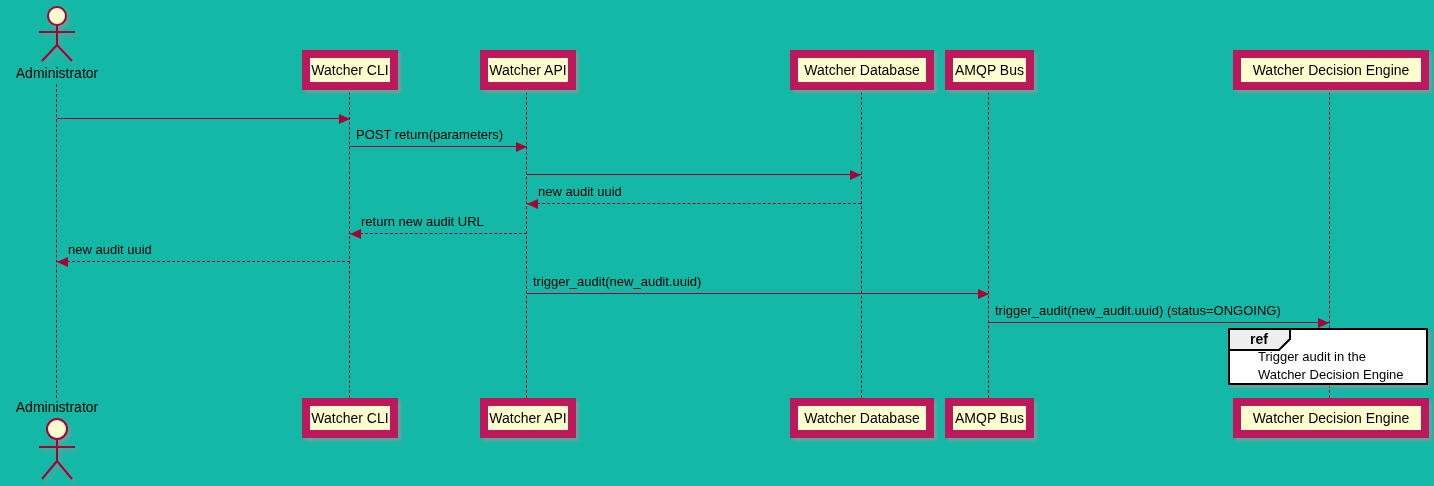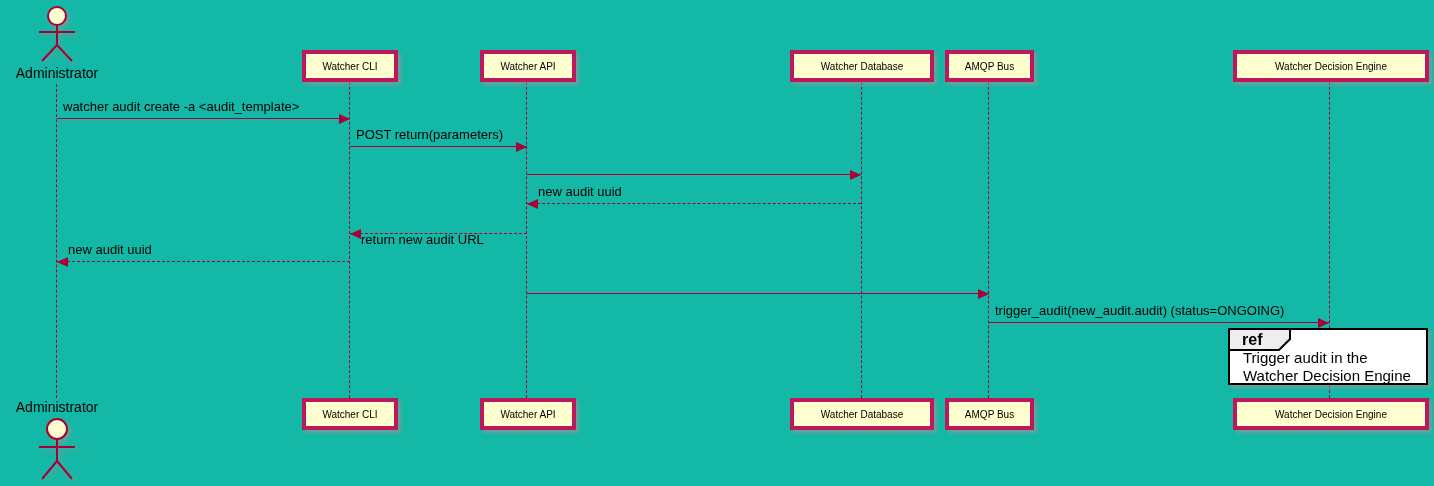--- a/index.html
+++ b/index.html
@@ -4,24 +4,24 @@
 <style>
   html,body{margin:0;padding:0;background:#fff;}
   .canvas{
     position:relative;width:1434px;height:486px;background:#14b8a6;overflow:hidden;
     font-family:Liberation Sans, sans-serif;color:#000;
   }
   
   .lifeline{position:absolute;width:0;border-left:1px dashed #A80036;}
   
   .pbox{
-    position:absolute;height:32px;box-sizing:border-box;
-    background:#FEFECE;border:4px solid #be185d;
+    position:absolute;height:40px;box-sizing:border-box;
+    background:#FEFECE;border:8px solid #be185d;
     display:flex;align-items:center;justify-content:center;
-    font-size:10px;white-space:nowrap;
+    font-size:14px;white-space:nowrap;
     box-shadow:3px 3px 3px rgba(150,150,150,0.65);
   }
   
   .actor-svg{position:absolute;filter:drop-shadow(3px 3px 2px rgba(150,150,150,0.6));}
   .actor-label{position:absolute;width:110px;text-align:center;font-size:14px;white-space:nowrap;}
   
   .msg-label{position:absolute;font-size:13px;white-space:nowrap;}
   .arrow{position:absolute;height:0;border-top:1px solid #A80036;}
   .arrow.dashed{border-top-style:dashed;}
   .arrow.right::after{
@@ -32,22 +32,22 @@
     content:"";position:absolute;left:0;top:-5px;width:0;height:0;
     border-right:11px solid #A80036;border-top:5px solid transparent;border-bottom:5px solid transparent;
   }
   
   .refbox{
     position:absolute;left:1228px;top:328px;width:200px;height:57px;box-sizing:border-box;
     background:#ffffff;border:2px solid #000;box-shadow:3px 3px 3px rgba(150,150,150,0.65);
     z-index:5;
   }
   .ref-header-shape{position:absolute;left:-2px;top:-2px;}
-  .ref-keyword{position:absolute;left:12px;top:1px;font-size:16px;font-weight:bold;}
-  .ref-line{position:absolute;left:13px;font-size:15px;white-space:nowrap;}
+  .ref-keyword{position:absolute;left:20px;top:1px;font-size:14px;font-weight:bold;}
+  .ref-line{position:absolute;left:28px;font-size:13px;white-space:nowrap;}
 </style>
 </head>
 <body>
 
 <div class="canvas">
 
   <div class="lifeline" style="left:56px;top:84px;height:314px"></div>
   <div class="lifeline" style="left:349px;top:82px;height:316px"></div>
   <div class="lifeline" style="left:526px;top:82px;height:316px"></div>
   <div class="lifeline" style="left:861px;top:82px;height:316px"></div>
@@ -72,40 +72,40 @@
   <div class="pbox" style="left:790px;top:50px;width:144px">
       <span>Watcher Database</span>
     </div>
   <div class="pbox" style="left:945px;top:50px;width:89px">
       <span>AMQP Bus</span>
     </div>
   <div class="pbox" style="left:1233px;top:50px;width:196px">
       <span>Watcher Decision Engine</span>
     </div>
 
-  <div class="msg-label" style="left:63px;top:99px">watcher audit create -a &lt;audit_template&gt;</div>
   <div class="arrow right" style="left:57px;top:118px;width:293px"></div>
 
   <div class="msg-label" style="left:356px;top:127px">POST return(parameters)</div>
   <div class="arrow right" style="left:350px;top:146px;width:177px"></div>
 
   <div class="arrow right" style="left:527px;top:174px;width:334px"></div>
 
   <div class="msg-label" style="left:538px;top:184px">new audit uuid</div>
   <div class="arrow dashed left" style="left:527px;top:203px;width:334px"></div>
 
-  <div class="msg-label" style="left:361px;top:232px">return new audit URL</div>
+  <div class="msg-label" style="left:361px;top:214px">return new audit URL</div>
   <div class="arrow dashed left" style="left:350px;top:233px;width:177px"></div>
 
   <div class="msg-label" style="left:68px;top:242px">new audit uuid</div>
   <div class="arrow dashed left" style="left:57px;top:261px;width:293px"></div>
 
+  <div class="msg-label" style="left:533px;top:274px">trigger_audit(new_audit.uuid)</div>
   <div class="arrow right" style="left:527px;top:293px;width:462px"></div>
 
-  <div class="msg-label" style="left:995px;top:303px">trigger_audit(new_audit.audit) (status=ONGOING)</div>
+  <div class="msg-label" style="left:995px;top:303px">trigger_audit(new_audit.uuid) (status=ONGOING)</div>
   <div class="arrow right" style="left:989px;top:322px;width:340px"></div>
 
   <div class="refbox">
     <svg class="ref-header-shape" width="66" height="23" viewBox="0 0 66 23">
       <path d="M1,1 L62,1 L62,11 L51,22 L1,22 Z" fill="#EEEEEE" stroke="#000000" stroke-width="2"></path>
     </svg>
     <span class="ref-keyword">ref</span>
     <span class="ref-line" style="top:19px">Trigger audit in the</span>
     <span class="ref-line" style="top:37px">Watcher Decision Engine</span>
   </div>

